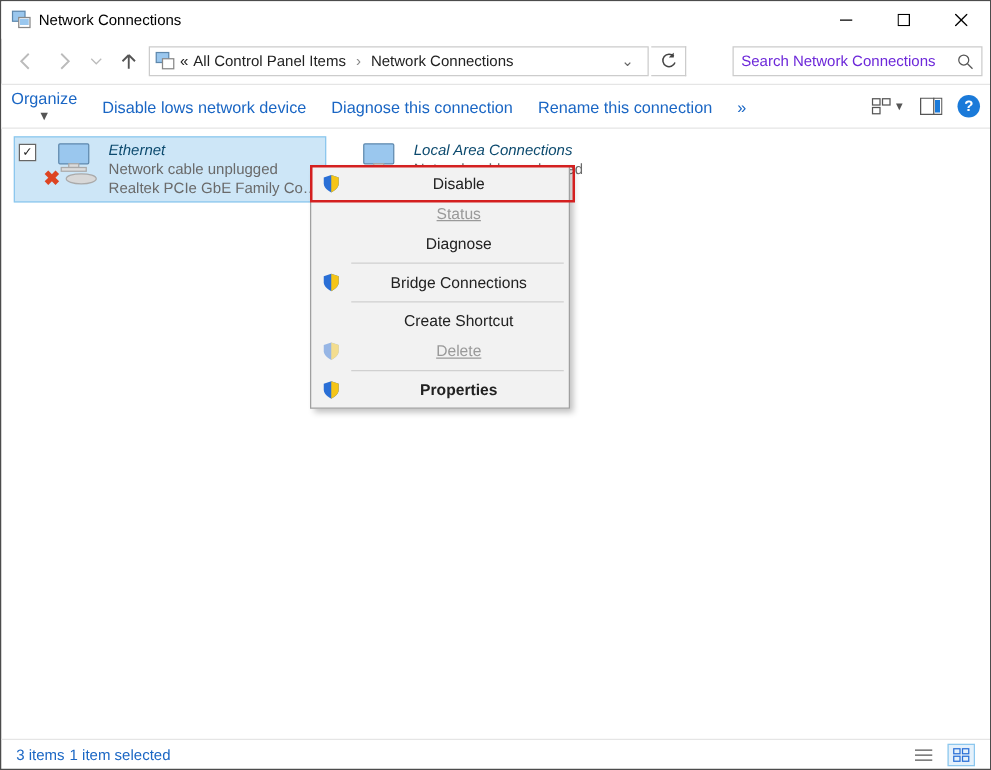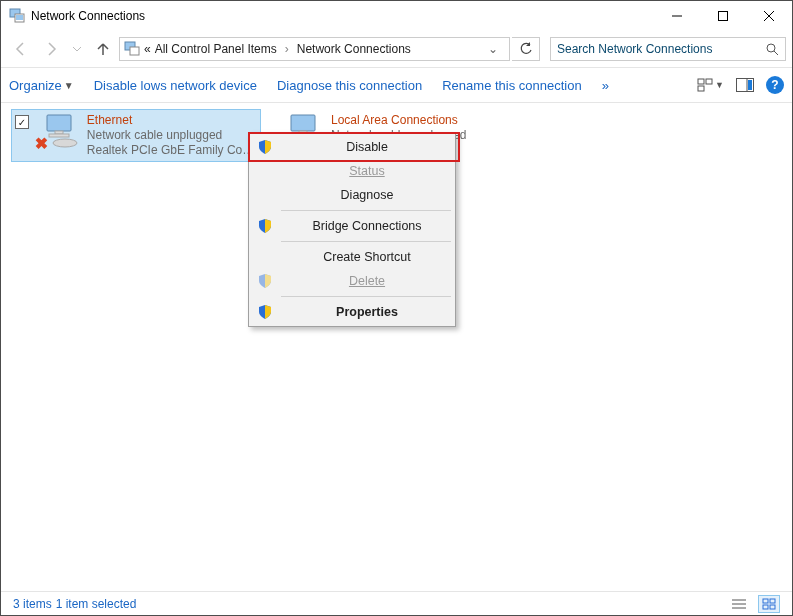--- a/index.html
+++ b/index.html
@@ -13,37 +13,37 @@
 
 .nav-row { height: 36px; display: flex; align-items: center; padding: 0 6px; gap: 2px; }
 .nav-btn { width: 28px; height: 28px; display: flex; align-items: center; justify-content: center; color: #555; }
 .nav-btn.disabled { color: #bbb; }
 .nav-btn.small { width: 20px; }
 .breadcrumb-box { flex: 1; height: 24px; border: 1px solid #ccc; display: flex; align-items: center; padding: 0 4px; gap: 4px; font-size: 12px; color: #222; }
 .breadcrumb-box .sep { color: #888; padding: 0 4px; }
 .breadcrumb-box .bcicon { width: 16px; height: 16px; display: inline-flex; }
 .breadcrumb-drop { width: 24px; text-align: center; color: #666; }
 .refresh-box { width: 28px; height: 24px; border: 1px solid #ccc; border-left: none; display: flex; align-items: center; justify-content: center; margin-right: 8px; color: #444; }
-.search-box { width: 236px; height: 24px; border: 1px solid #ccc; display: flex; align-items: center; padding: 0 6px; color: #0c4a6e; font-size: 12px; }
+.search-box { width: 200px; height: 24px; border: 1px solid #ccc; display: flex; align-items: center; padding: 0 6px; color: #6d28d9; font-size: 12px; margin-left: 27px; }
 .search-box .sicon { margin-left: auto; color: #555; }
 
 .toolbar { height: 36px; border-top: 1px solid #e5e5e5; border-bottom: 1px solid #e5e5e5; background: #fff; display: flex; align-items: center; padding: 0 8px; gap: 20px; font-size: 13px; color: #1a66c4; }
-.toolbar .titem { display: flex; align-items: center; gap: 2px; cursor: default; }
+.toolbar .titem { display: flex; align-items: center; gap: 2px; cursor: default; flex-direction: column; }
 .toolbar .right { margin-left: auto; display: flex; align-items: center; gap: 12px; color: #444; }
 .toolbar .thumb-drop { display:flex; align-items:center; gap:2px; }
 .toolbar .help { width: 18px; height: 18px; border-radius: 50%; background: #1a7ad9; color: #fff; display: flex; align-items: center; justify-content: center; font-size: 12px; font-weight: bold; }
 
 .content { flex: 1; position: relative; padding: 6px 10px; }
 .conn-grid { display: flex; gap: 16px; }
 .conn { width: 250px; display: flex; gap: 8px; padding: 4px; position: relative; }
 .conn.selected { background: #cde6f7; border: 1px solid #8cc7ee; padding: 3px; }
 .chk { width: 14px; height: 14px; border: 1px solid #666; background: #fff; margin-top: 2px; display: flex; align-items: center; justify-content: center; font-size: 10px; color: #222; }
 .conn-icon { width: 42px; height: 38px; display: flex; align-items: flex-start; justify-content: center; flex-shrink: 0; position: relative; }
 .conn-text { font-size: 12px; line-height: 15px; color: #222; overflow: hidden; }
-.conn-text .name { color: #c2410c; }
+.conn-text .name { color: #0c4a6e; font-style: italic; }
 .conn-text .sub { color: #6a6a6a; white-space: nowrap; overflow: hidden; text-overflow: ellipsis; max-width: 180px; }
 .conn-icon .xmark { position: absolute; bottom: -2px; left: -2px; color: #d42; font-weight: bold; font-size: 16px; }
 
 .context-menu { position: absolute; left: 247px; top: 29px; width: 208px; background: #f2f2f2; border: 1px solid #a0a0a0; box-shadow: 3px 3px 5px rgba(0,0,0,.25); font-size: 12.5px; color: #222; padding: 2px; }
 .cm-item { height: 24px; display: flex; align-items: center; padding-left: 30px; position: relative; justify-content: center; }
 .cm-item.disabled { color: #9a9a9a; text-decoration: underline; }
 .cm-item.bold { font-weight: 700; }
 .cm-item .shield { position: absolute; left: 6px; width: 16px; height: 16px; display: inline-flex; }
 .cm-sep { height: 1px; background: #d0d0d0; margin: 3px 2px 3px 30px; }
 .cm-highlight { position: absolute; left: -3px; top: -3px; width: 212px; height: 30px; border: 2px solid #d42020; pointer-events: none; }

